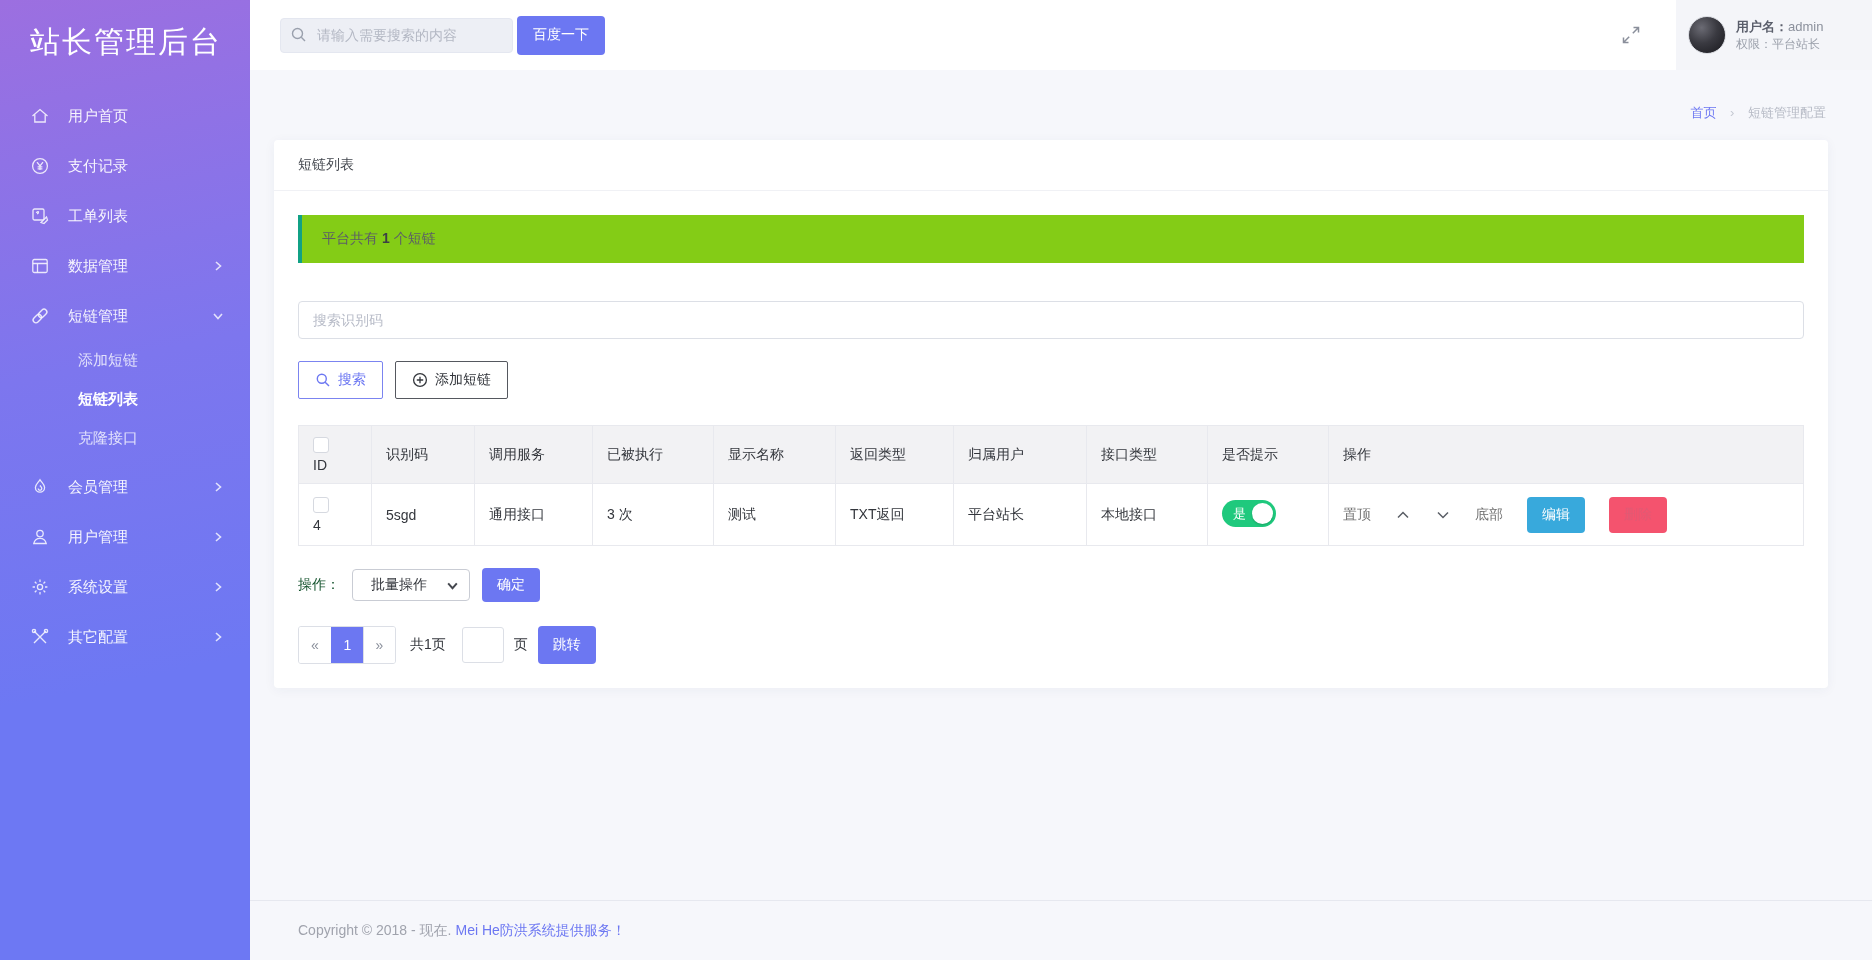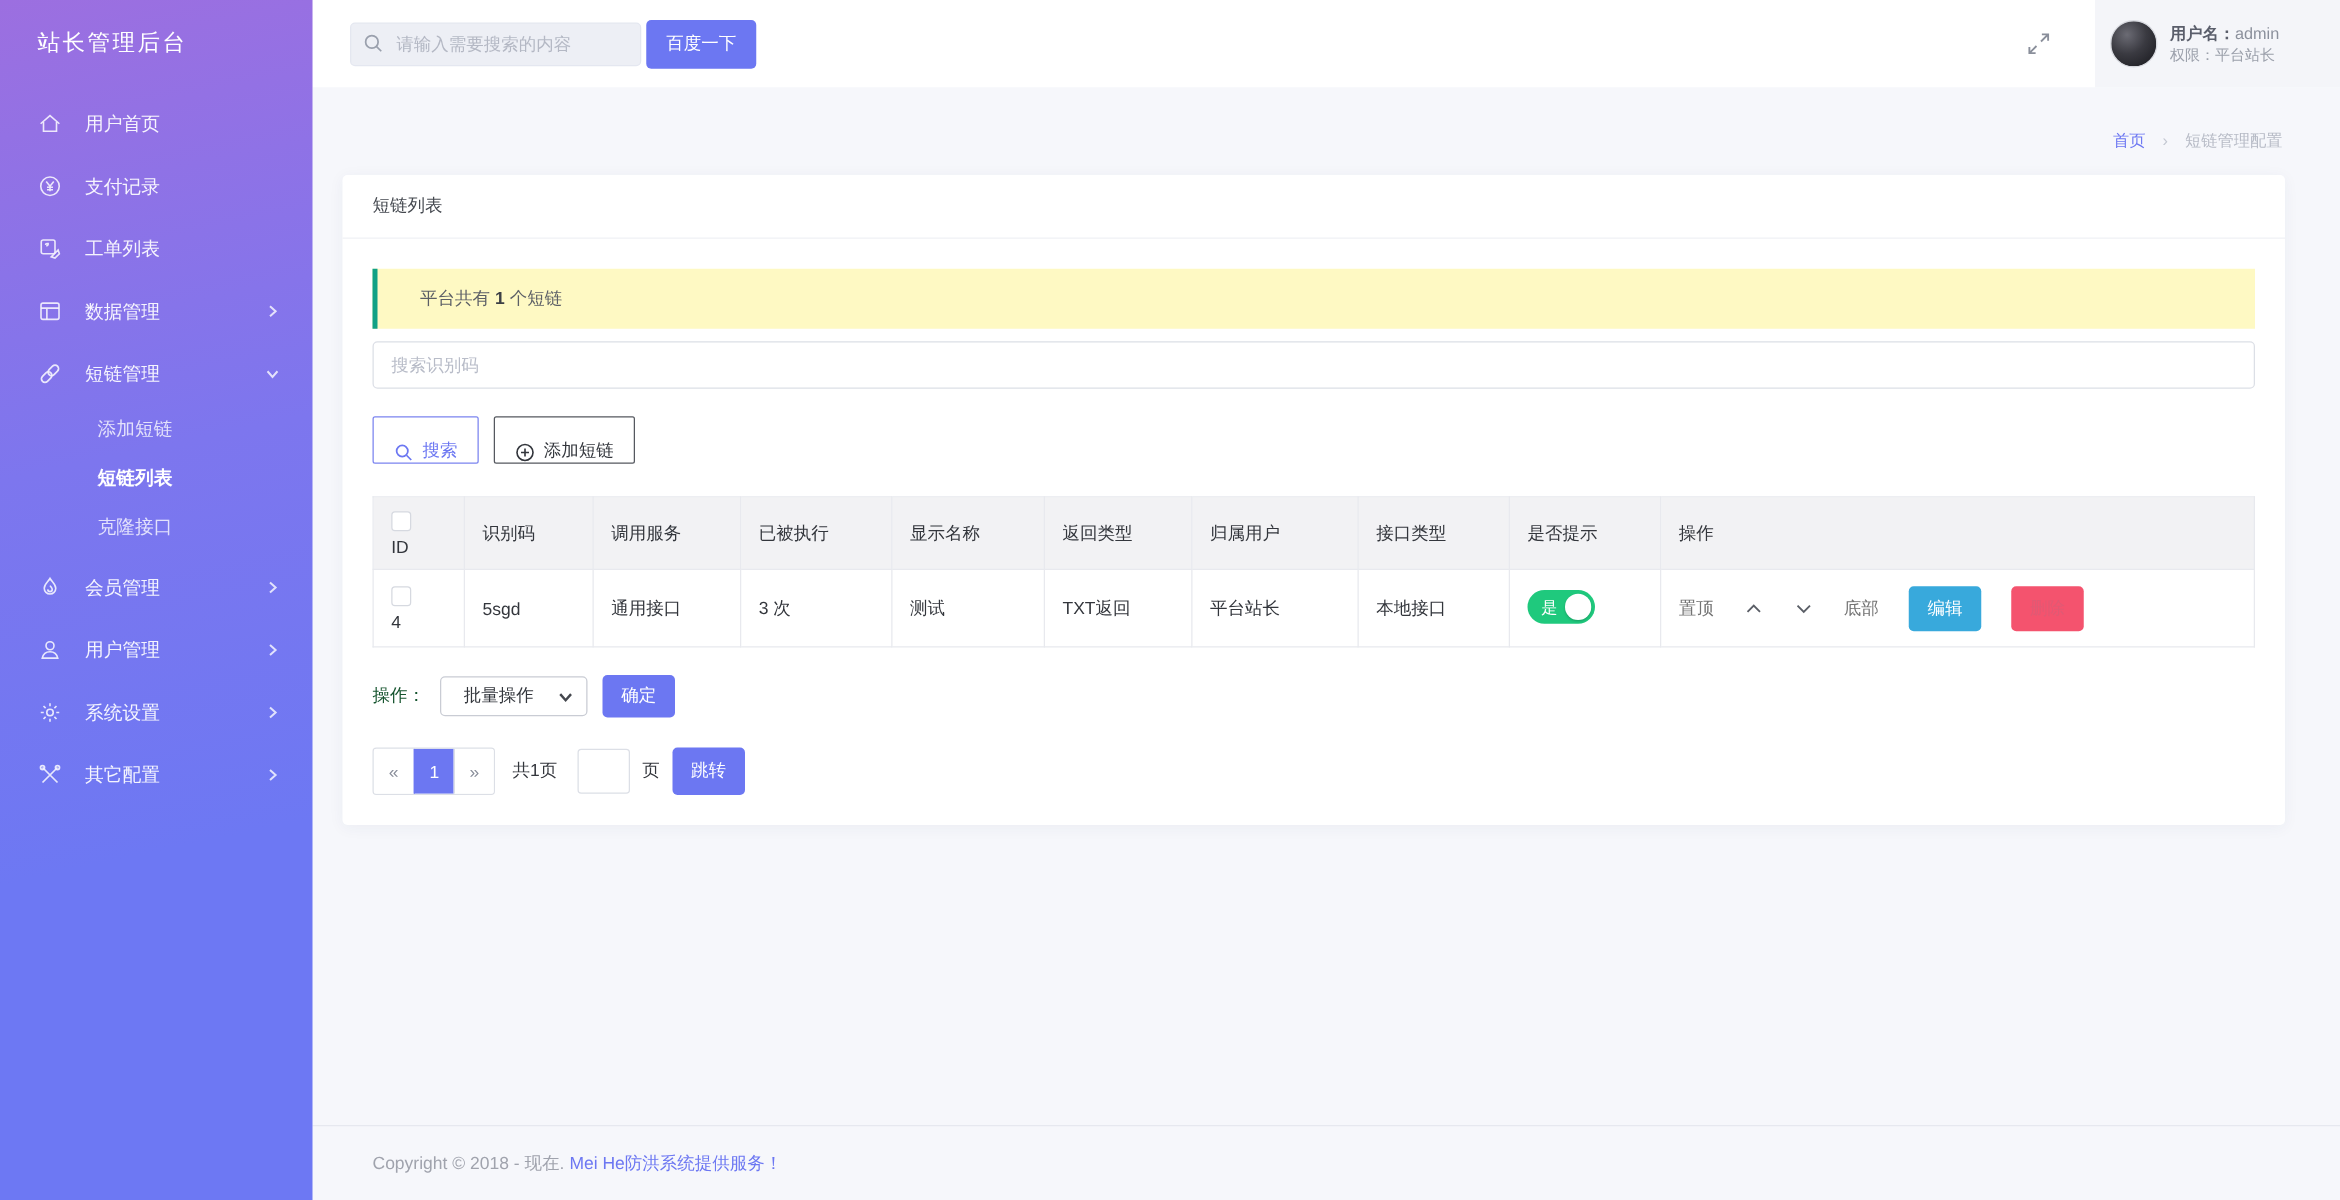--- a/index.html
+++ b/index.html
@@ -2,21 +2,21 @@
 <html><head>
 <meta charset="utf-8">
 <style>
   * { margin:0; padding:0; box-sizing:border-box; }
   html,body { width:1872px; height:960px; overflow:hidden;
     font-family:"Liberation Sans","DejaVu Sans",sans-serif; font-size:14px; color:#333; background:#f6f7fb; }
 
   
   .sidebar { position:absolute; left:0; top:0; width:250px; height:960px;
     background:linear-gradient(168deg,#9c6fe0 0%,#7d76ee 38%,#6d78f3 70%,#6d78f3 100%); color:#fff; z-index:5; }
-  .sidebar-title { padding:22px 4px 0 30px; font-size:18px; letter-spacing:2px; color:#fff; font-weight:400; }
+  .sidebar-title { padding:22px 4px 0 30px; font-size:30px; letter-spacing:2px; color:#fff; font-weight:400; }
   .menu { margin-top:28px; }
   .menu-item { display:flex; align-items:center; padding:15px 26px 15px 30px; cursor:pointer;
     color:rgba(255,255,255,.92); font-size:15px; }
   .menu-item .mi-icon { width:20px; height:20px; margin-right:18px; opacity:.9; flex:none; }
   .menu-item .mi-label { flex:1; }
   .menu-item .mi-chevron { width:12px; height:12px; opacity:.85; }
   .submenu { padding-bottom:4px; }
   .submenu-item { padding:10px 26px 10px 78px; font-size:15px; color:rgba(255,255,255,.78); cursor:pointer; }
   .submenu-item.active { color:#fff; font-weight:bold; }
 
@@ -43,29 +43,29 @@
   
   .main { position:absolute; left:250px; top:70px; width:1622px; height:890px; background:#f6f7fb; }
   .breadcrumb { text-align:right; padding:34px 46px 16px 0; font-size:13px; color:#b7bbc6; }
   .breadcrumb .bc-home { color:#6c77f2; text-decoration:none; cursor:pointer; }
   .breadcrumb .bc-sep { margin:0 10px; color:#c4c8d2; }
 
   .card { margin:2px 44px 0 24px; background:#fff; border-radius:4px; box-shadow:0 2px 12px rgba(40,50,100,.05); }
   .card-header { padding:16px 24px; border-bottom:1px solid #f0f1f5; font-size:14px; color:#44484f; }
   .card-body { padding:24px; }
 
-  .alert { background:#fef9c3; border-left:4px solid #11a185; padding:15px 34px; color:#5c5f66; margin-bottom:10px; }
+  .alert { background:#84cc16; border-left:4px solid #11a185; padding:15px 20px; color:#5c5f66; margin-bottom:38px; }
   .alert b { color:#3c3f45; margin:0 4px; }
 
   .code-input { width:100%; height:38px; border:1px solid #dcdfe6; border-radius:4px; padding:0 14px;
     font-size:14px; color:#333; outline:none; background:#fff; }
   .code-input::placeholder { color:#b8bcc8; }
 
   .btn-row { margin-top:22px; display:flex; gap:12px; }
-  .btn-outline { display:inline-flex; align-items:flex-end; gap:7px; height:38px; padding:0 16px; background:#fff;
+  .btn-outline { display:inline-flex; align-items:center; gap:7px; height:38px; padding:0 16px; background:#fff;
     border-radius:2px; font-size:14px; cursor:pointer; }
   .btn-search { border:1px solid #7b84f0; color:#6c77f2; }
   .btn-add { border:1px solid #55585f; color:#33363c; }
   .btn-outline .bi { width:16px; height:16px; }
 
   table.data { width:100%; border-collapse:collapse; table-layout:fixed; margin-top:26px; }
   table.data th, table.data td { border:1px solid #e8e9ee; padding:8px 14px; text-align:left; font-weight:normal;
     font-size:14px; color:#33363c; vertical-align:middle; }
   table.data th { background:#f2f2f4; height:58px; }
   table.data td { height:62px; background:#fff; }

